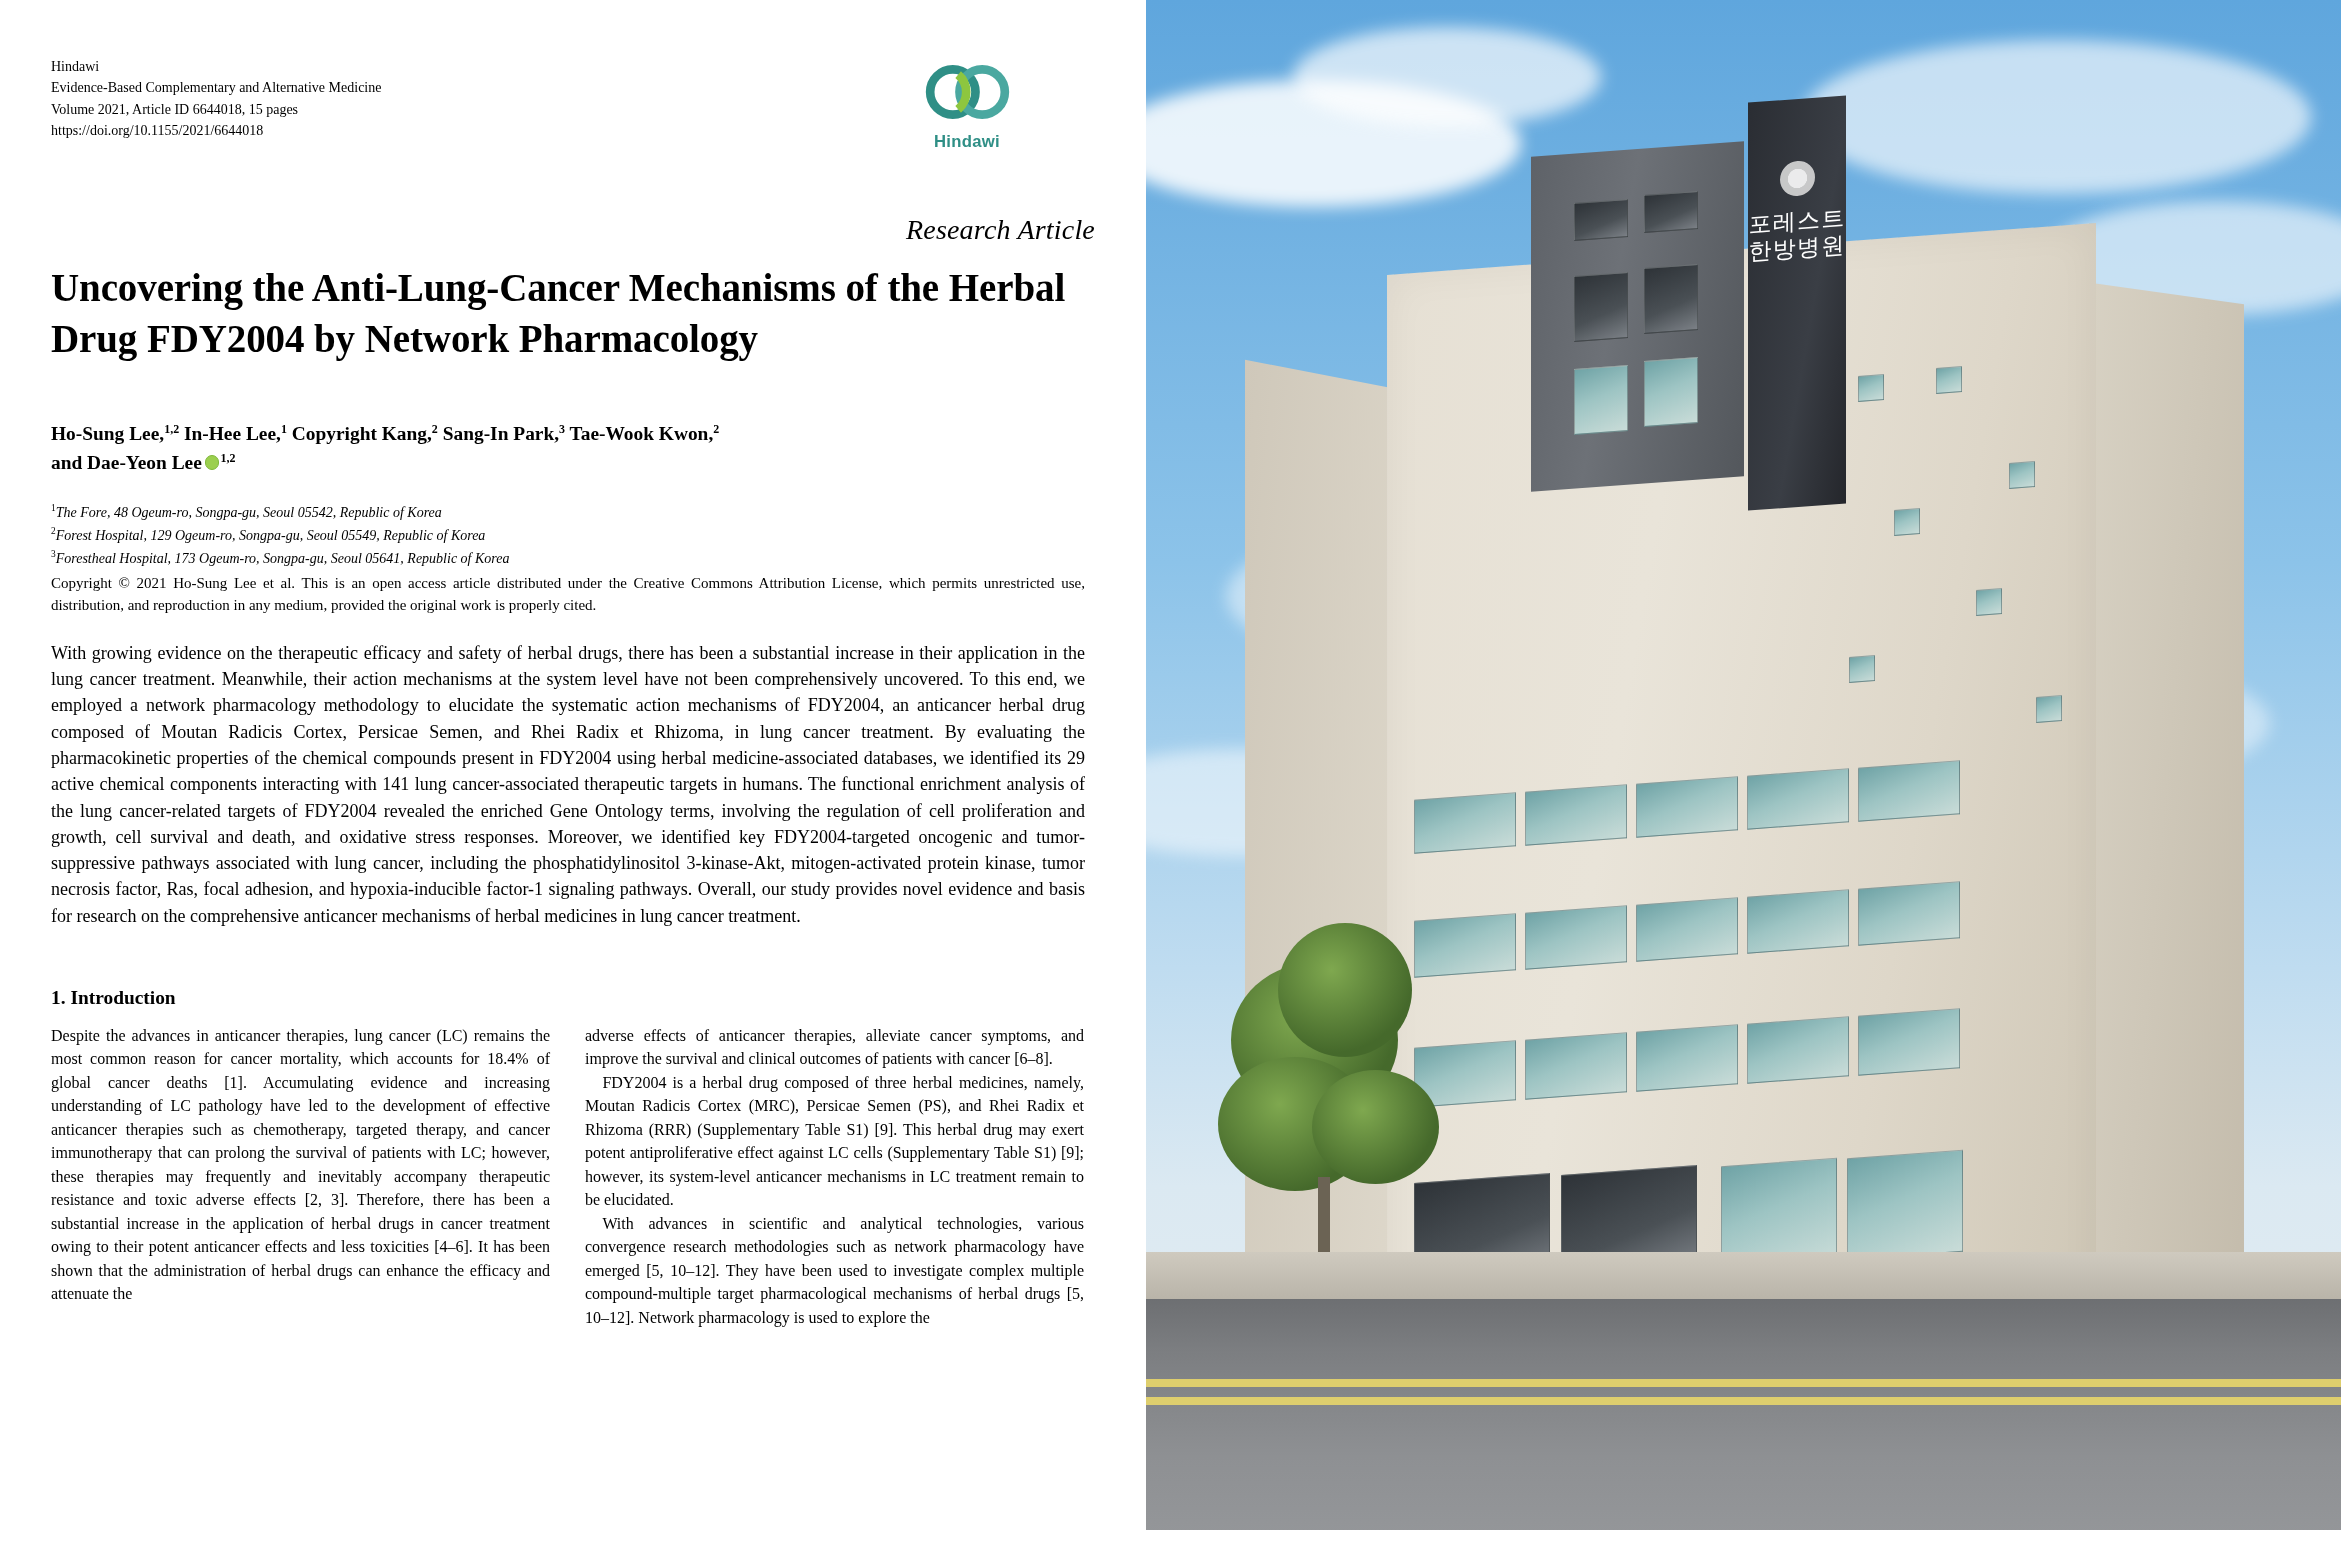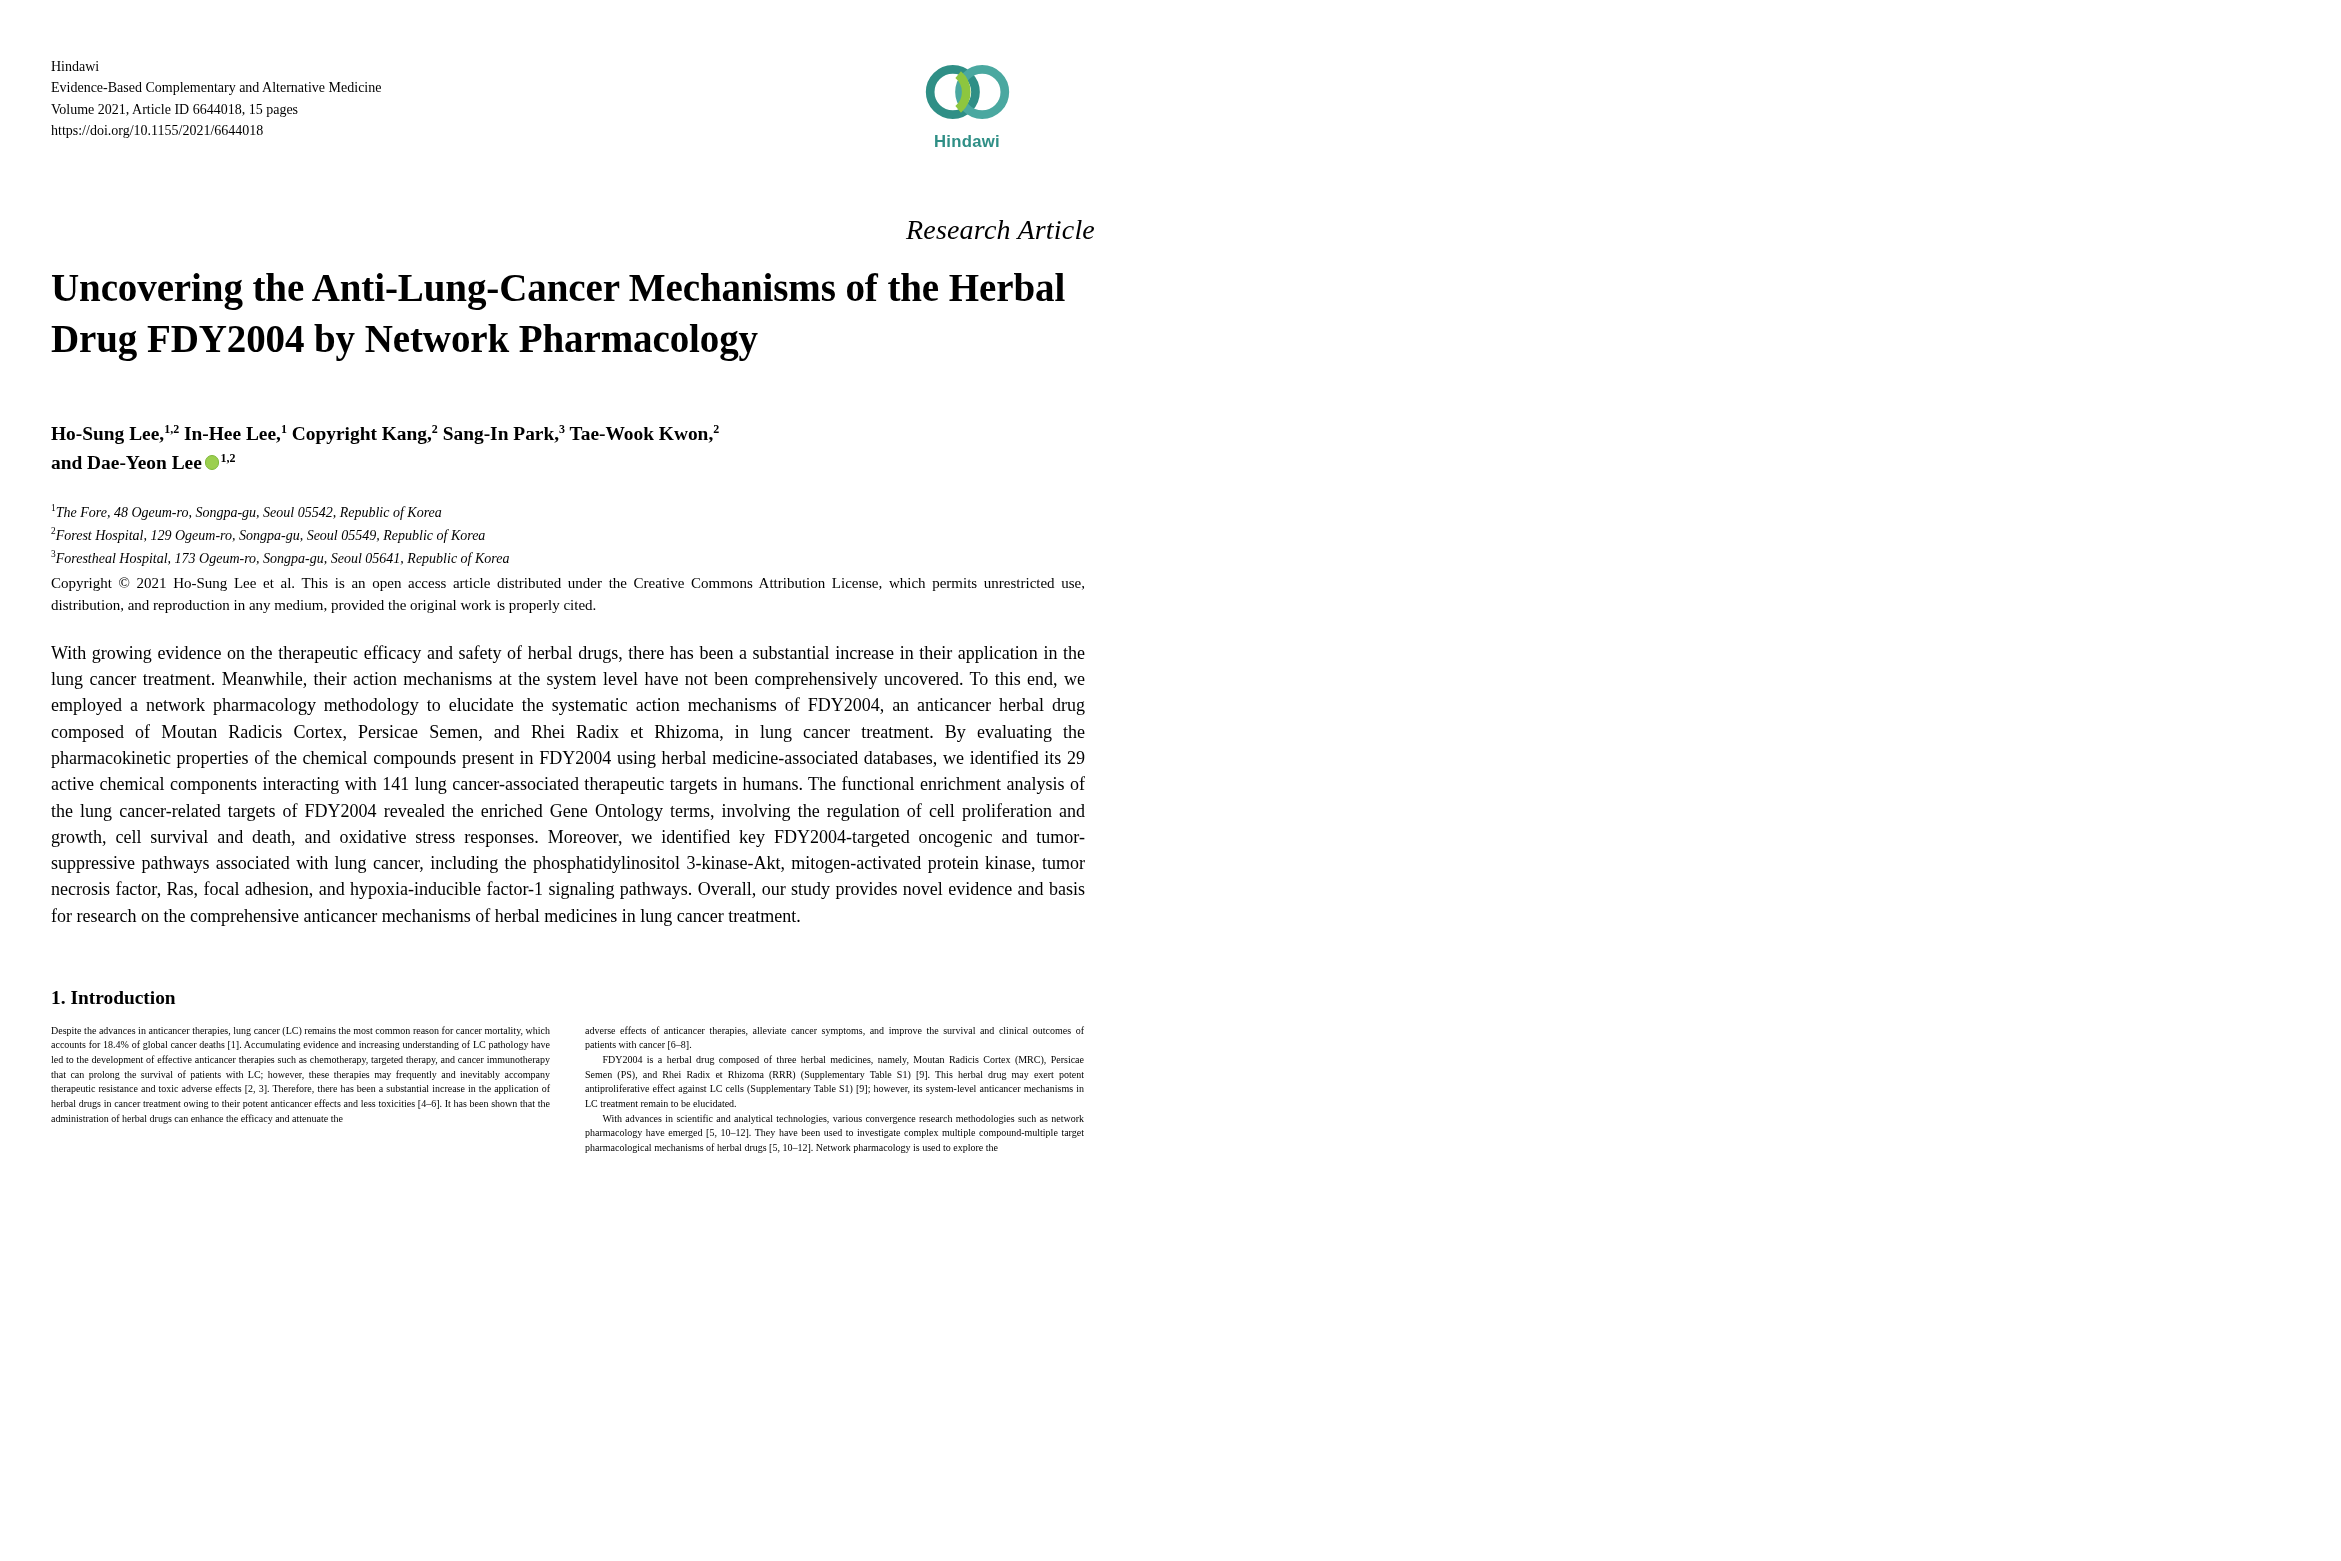--- a/index.html
+++ b/index.html
@@ -12,21 +12,21 @@
     height: 1561px;
     font-family: "Liberation Serif", serif;
     color: #000000;
     overflow: hidden;
   }
   .page {
     position: relative;
     width: 2342px;
     height: 1181px;
     display: flex;
-    flex-direction: column;
+    flex-direction: row;
   }
   
   .paper {
     position: relative;
     width: 1146px;
     height: 1561px;
     background: #ffffff;
     box-sizing: border-box;
     padding: 56px 51px 0 51px;
   }
@@ -151,21 +151,21 @@
   .columns {
     margin-top: 14.7px;
     display: flex;
     flex-direction: row;
     gap: 35px;
     max-width: 1034px;
   }
   .col {
     width: 499px;
     font-family: "Liberation Serif", serif;
-    font-size: 10px;
+    font-size: 16px;
     line-height: 1.47;
     text-align: justify;
     hyphens: auto;
   }
   .col p { margin: 0; text-indent: 0; }
   .col p + p { text-indent: 17.4px; }
   .col-right { padding-top: 0; }
   
   .photo {
     position: relative;

